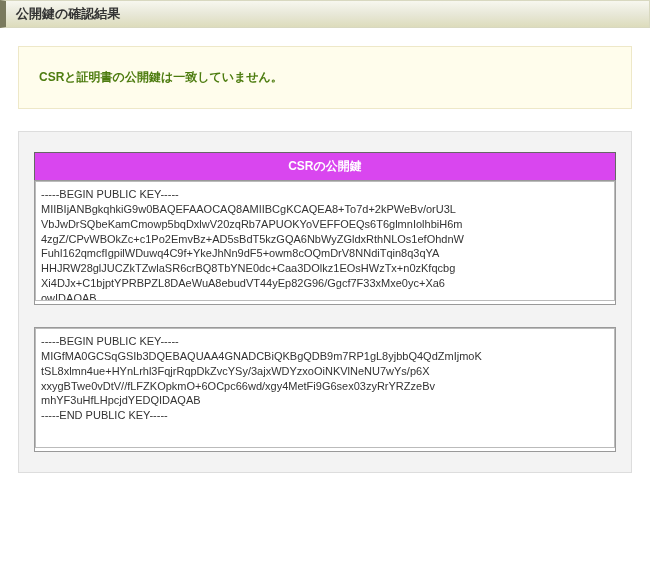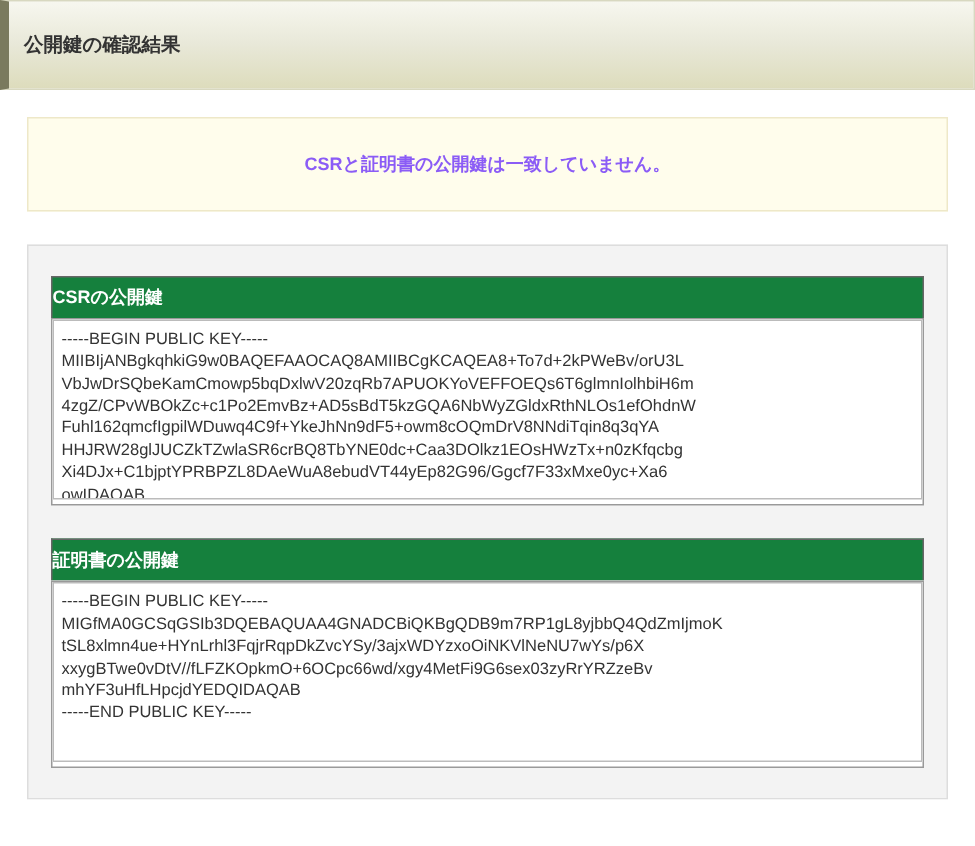--- a/index.html
+++ b/index.html
@@ -7,55 +7,55 @@
       font-family: "Hiragino Kaku Gothic Pro", "メイリオ", Meiryo, sans-serif;
       font-size: 12px;
       background: #fff;
       width: 650px;
     }
     .title-bar {
       background: #f0f0e0;
       background: linear-gradient(to bottom, #f7f7ef 0%, #e8e8d8 50%, #dddcbc 100%);
       border: 1px solid #d8d8c0;
       border-left: 6px solid #7a7a5e;
-      padding: 20px 10px;
+      padding: 4px 10px;
       margin-bottom: 18px;
     }
     .title-bar h1 {
       font-size: 13px;
       font-weight: bold;
       color: #333;
     }
     .alert-box {
       background: #fffdec;
       border: 1px solid #eee8c8;
       margin: 0 18px 22px 18px;
       padding: 22px 20px;
     }
     .alert-box p {
-      color: #8b5cf6;
+      color: #4d7c0f;
       font-size: 12px;
       font-weight: bold;
-      text-align: center;
     }
     .content-panel {
       background: #f3f3f3;
       border: 1px solid #ddd;
       margin: 0 18px;
       padding: 20px 15px;
     }
     .key-section {
       margin-bottom: 22px;
     }
     .key-section:last-child {
       margin-bottom: 0;
     }
     .key-header {
-      background: #15803d;
+      background: #d946ef;
       color: #fff;
+      text-align: center;
       padding: 5px 0;
       font-size: 12px;
       font-weight: bold;
       border: 1px solid #666;
       border-bottom: none;
     }
     .key-body {
       background: #fff;
       border: 1px solid #999;
     }
@@ -96,21 +96,20 @@
 4zgZ/CPvWBOkZc+c1Po2EmvBz+AD5sBdT5kzGQA6NbWyZGldxRthNLOs1efOhdnW
 Fuhl162qmcfIgpilWDuwq4C9f+YkeJhNn9dF5+owm8cOQmDrV8NNdiTqin8q3qYA
 HHJRW28glJUCZkTZwlaSR6crBQ8TbYNE0dc+Caa3DOlkz1EOsHWzTx+n0zKfqcbg
 Xi4DJx+C1bjptYPRBPZL8DAeWuA8ebudVT44yEp82G96/Ggcf7F33xMxe0yc+Xa6
 owIDAQAB
 -----END PUBLIC KEY-----</textarea>
     </div>
   </div>
 
   <div class="key-section">
-    <div class="key-header">証明書の公開鍵</div>
     <div class="key-body">
       <textarea class="key-text" readonly="" style="">-----BEGIN PUBLIC KEY-----
 MIGfMA0GCSqGSIb3DQEBAQUAA4GNADCBiQKBgQDB9m7RP1gL8yjbbQ4QdZmIjmoK
 tSL8xlmn4ue+HYnLrhl3FqjrRqpDkZvcYSy/3ajxWDYzxoOiNKVlNeNU7wYs/p6X
 xxygBTwe0vDtV//fLFZKOpkmO+6OCpc66wd/xgy4MetFi9G6sex03zyRrYRZzeBv
 mhYF3uHfLHpcjdYEDQIDAQAB
 -----END PUBLIC KEY-----</textarea>
     </div>
   </div>
 

